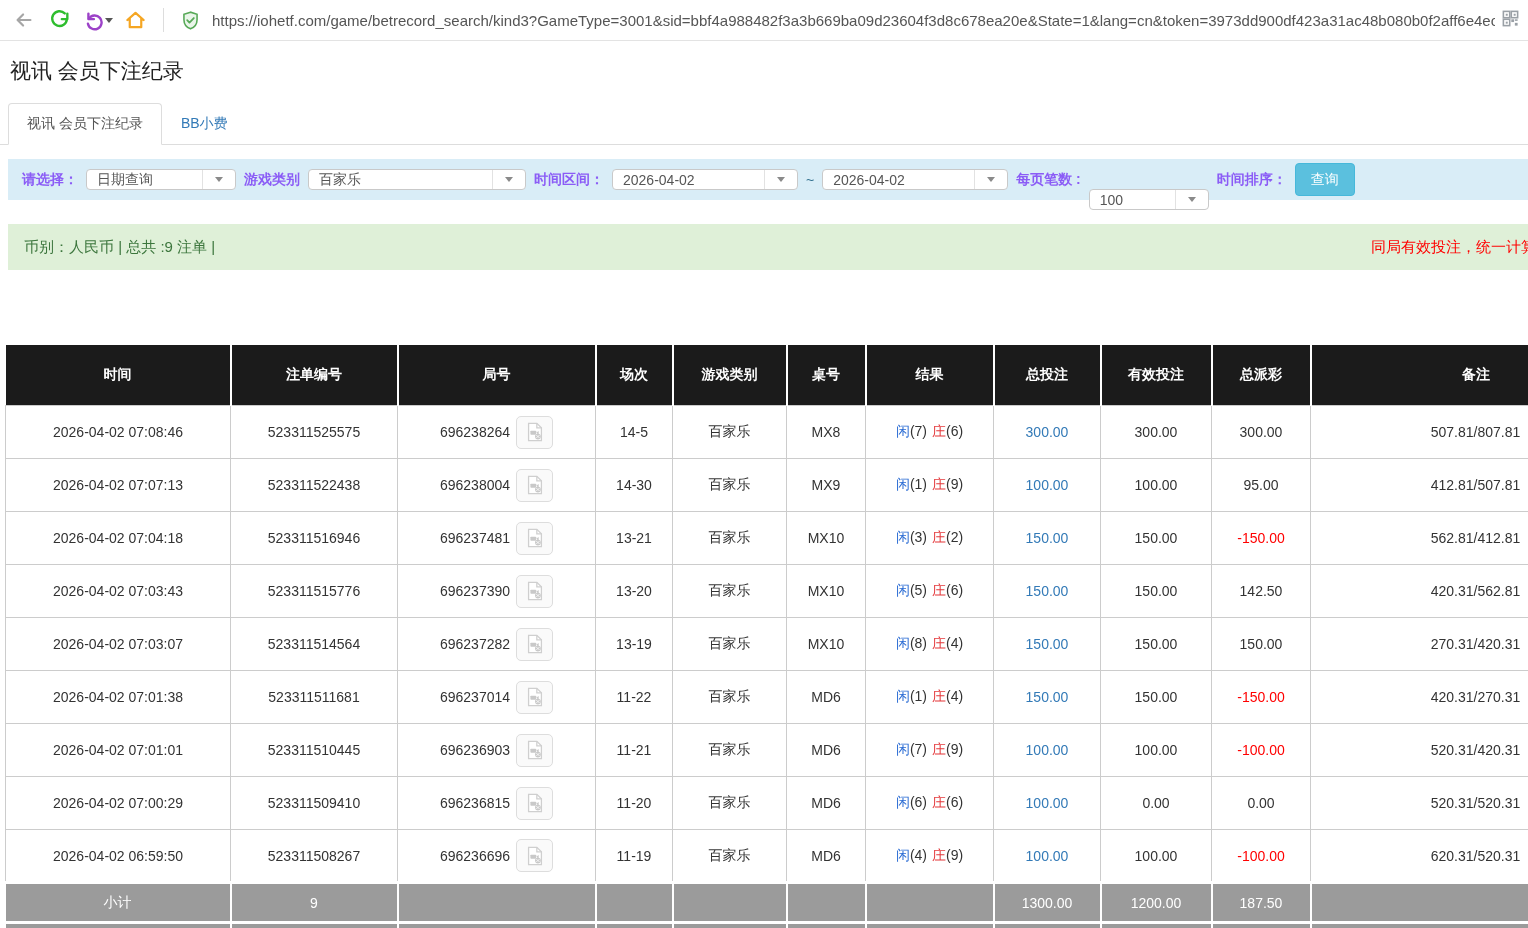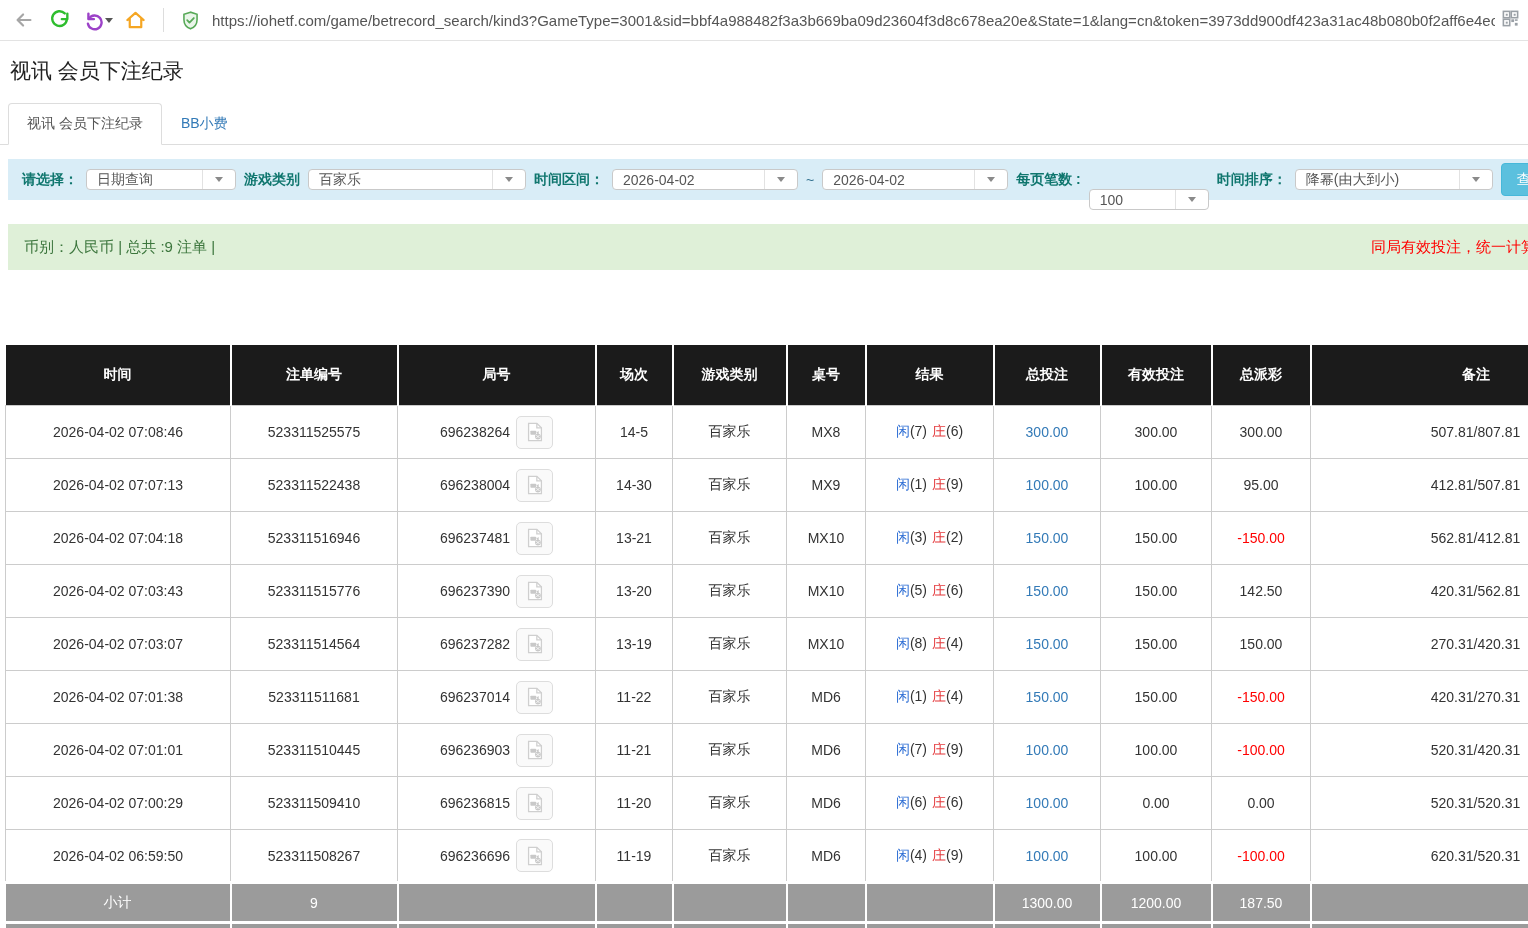--- a/index.html
+++ b/index.html
@@ -26,21 +26,21 @@
   .tabs{display:flex;border-bottom:1px solid #ddd;margin-top:18px;padding-left:8px;}
   .tab{font-size:14px;padding:11px 18px;margin-bottom:-1px;cursor:pointer;}
   .tab.active{background:#fff;border:1px solid #ddd;border-bottom:1px solid #fff;
     border-radius:4px 4px 0 0;color:#555;}
   .tab.inactive{color:#337ab7;border:1px solid transparent;}
   
   .filter-bar{
     margin:14px 0 0 8px;width:1575px;height:41px;background:#d9edf7;
     display:flex;align-items:center;gap:8px;padding-left:14px;box-sizing:border-box;
   }
-  .f-label{font-size:14px;font-weight:bold;color:#0f766e;white-space:nowrap;text-align:right;}
+  .f-label{font-size:14px;font-weight:bold;color:#8b5cf6;white-space:nowrap;text-align:right;}
   .tilde{font-size:14px;color:#31708f;}
   .sel{background:#fff;border:1px solid #c9c9c9;border-radius:4px;height:21px;
     display:flex;align-items:center;cursor:pointer;box-sizing:border-box;}
   .sel .sel-txt{flex:1;padding:0 10px;font-size:14px;color:#555;white-space:nowrap;overflow:hidden;}
   .sel .sel-caret{width:32px;height:100%;display:flex;align-items:center;justify-content:center;border-left:1px solid #e2e2e2;}
   .caret-down{width:0;height:0;border-left:4px solid transparent;border-right:4px solid transparent;border-top:5px solid #8a8a8a;}
   .w150{width:150px;}.w218{width:218px;}.w190{width:186px;}.w188{width:186px;}.w122{width:120px;margin-top:40px;}.w200{width:198px;}
   .search-btn{height:33px;min-width:60px;background:#5bc0de;color:#fff;border:1px solid #46b8da;
     border-radius:4px;font-size:14px;cursor:pointer;flex:0 0 auto;}
   
@@ -164,26 +164,20 @@
       </span>
   </div>
   <span class="f-label">每页笔数 :</span>
   <div class="sel w122">
     <span class="sel-txt">100</span>
     <span class="sel-caret">
         <span class="caret-down"></span>
       </span>
   </div>
   <span class="f-label">时间排序：</span>
-  <div class="sel w200">
-    <span class="sel-txt">降幂(由大到小)</span>
-    <span class="sel-caret">
-        <span class="caret-down"></span>
-      </span>
-  </div>
   <button class="search-btn">查询</button>
 </div>
 
 <div class="summary-bar">
   <span class="summary-left">币别：人民币 | 总共 :9 注单 |</span>
   <span class="summary-right">同局有效投注，统一计算在该局</span>
 </div>
 
 <div class="table-wrap">
 <table>

